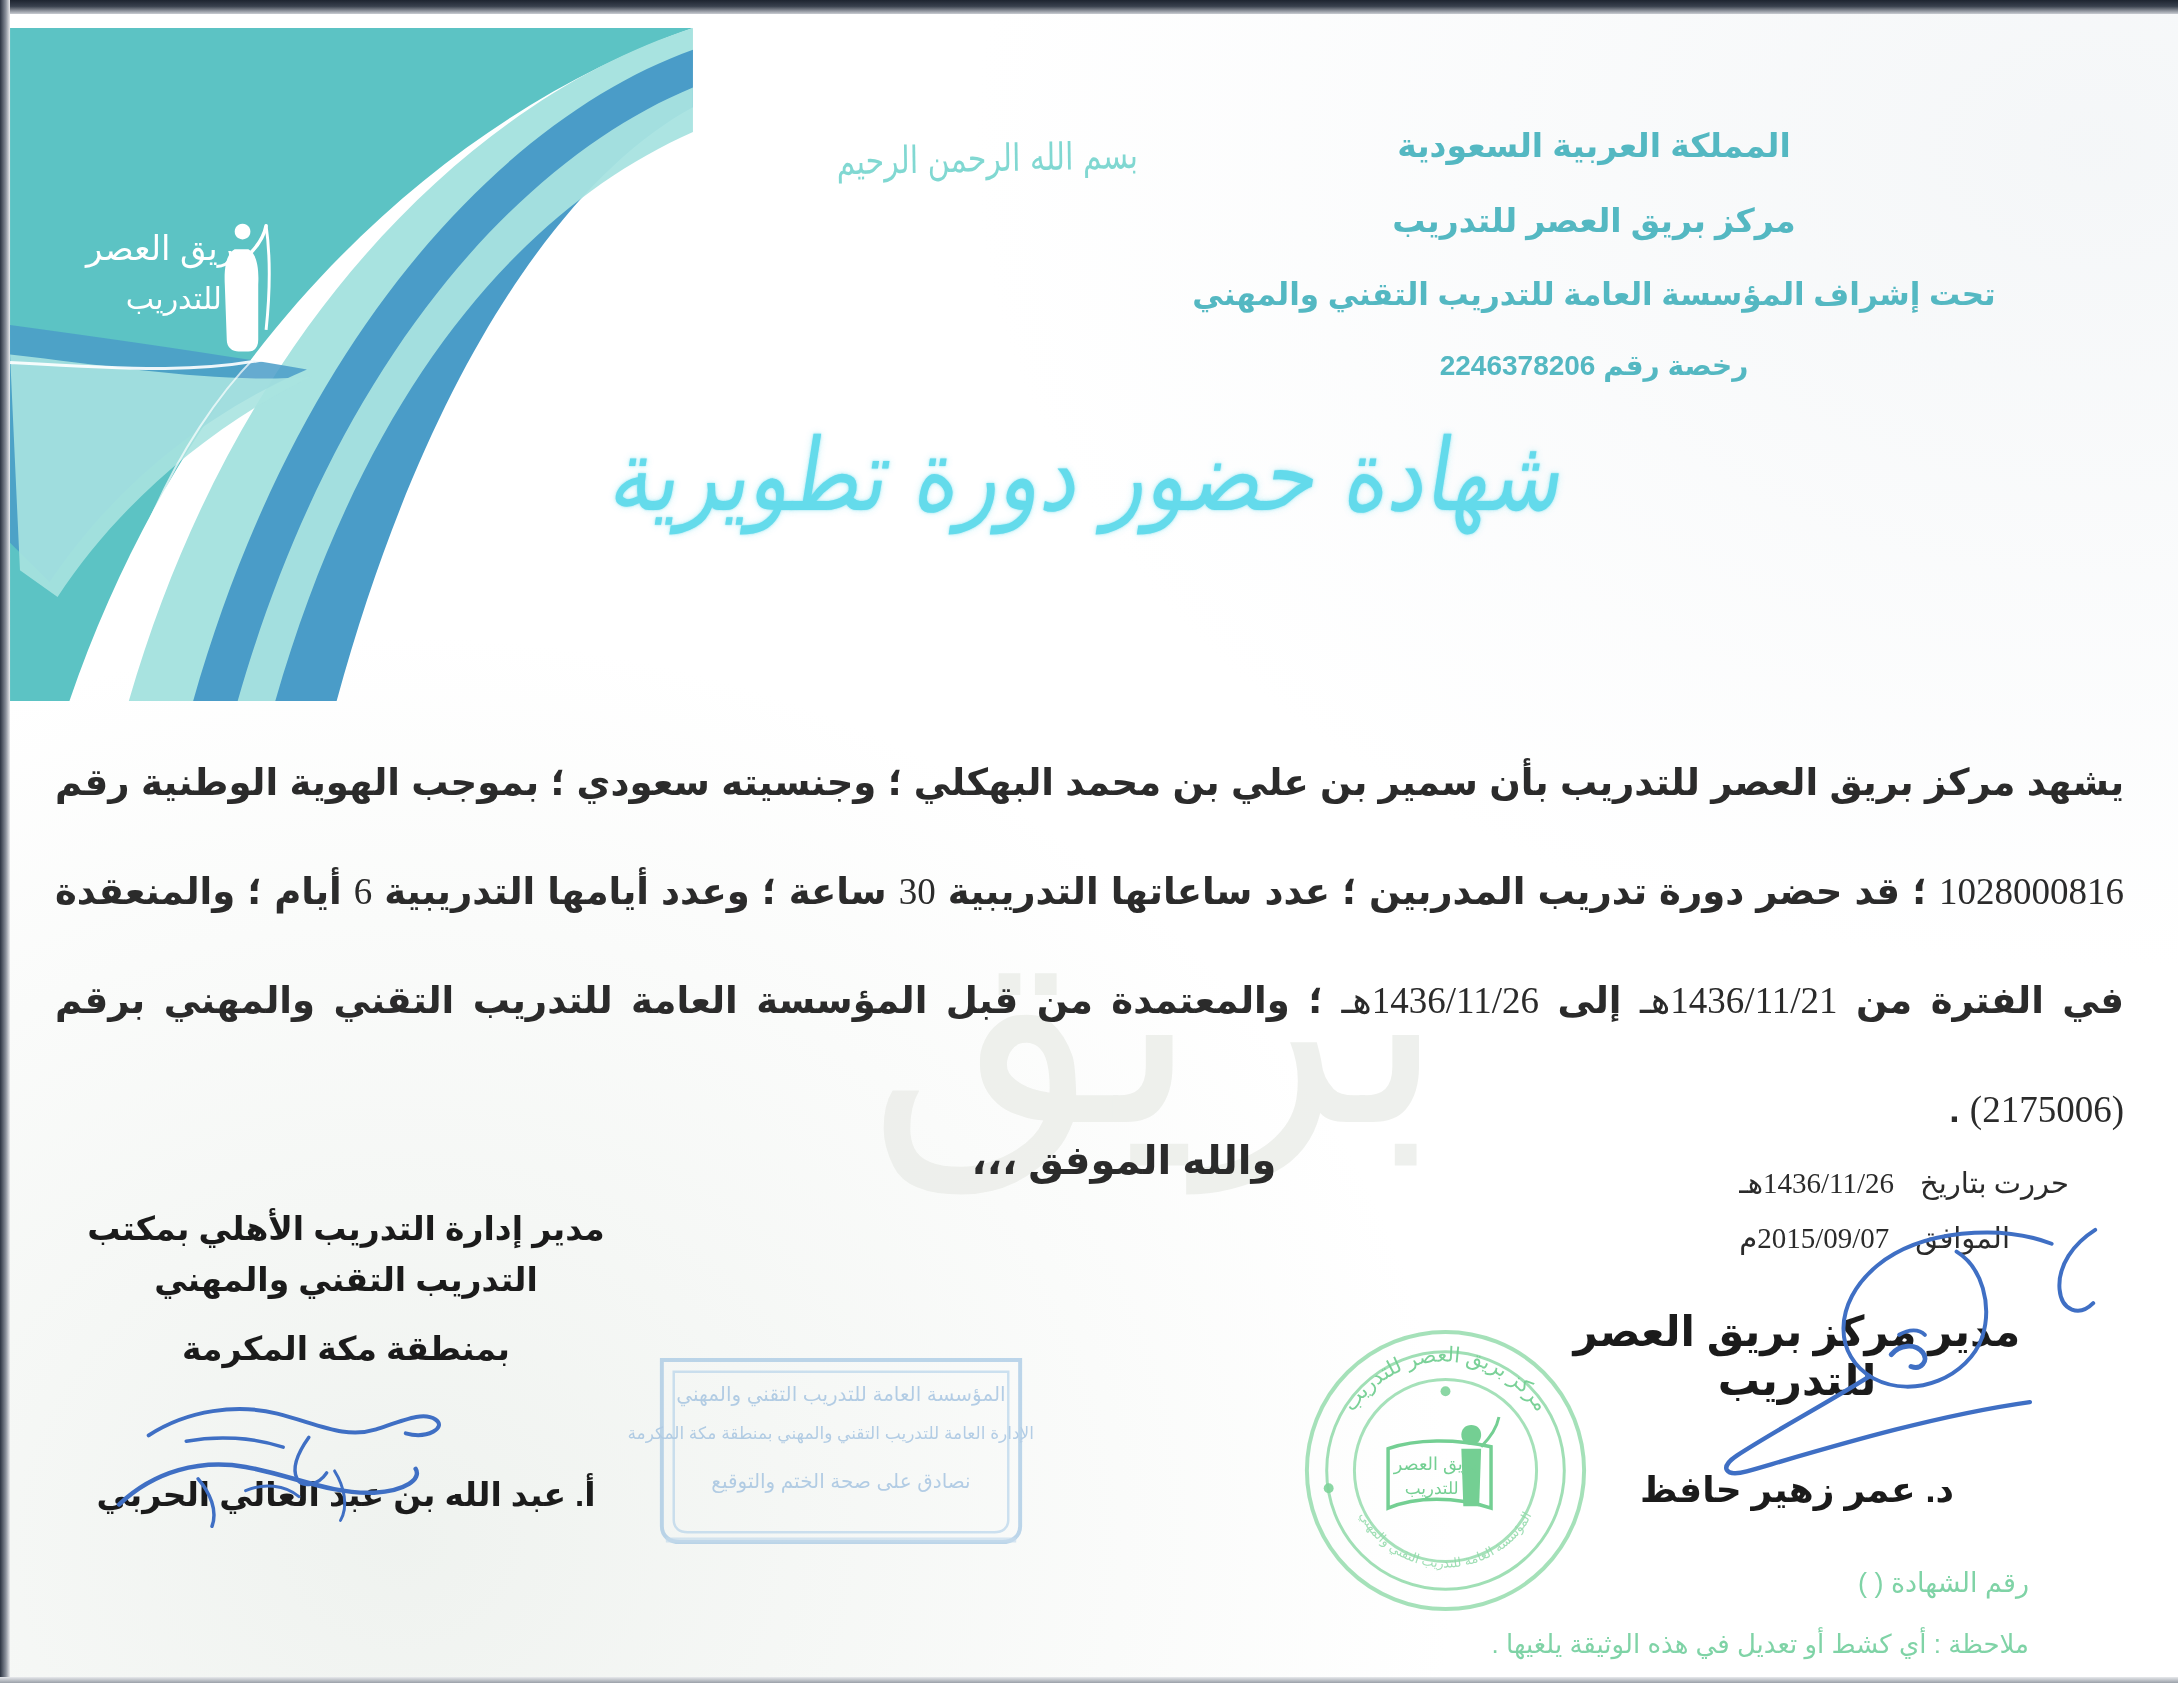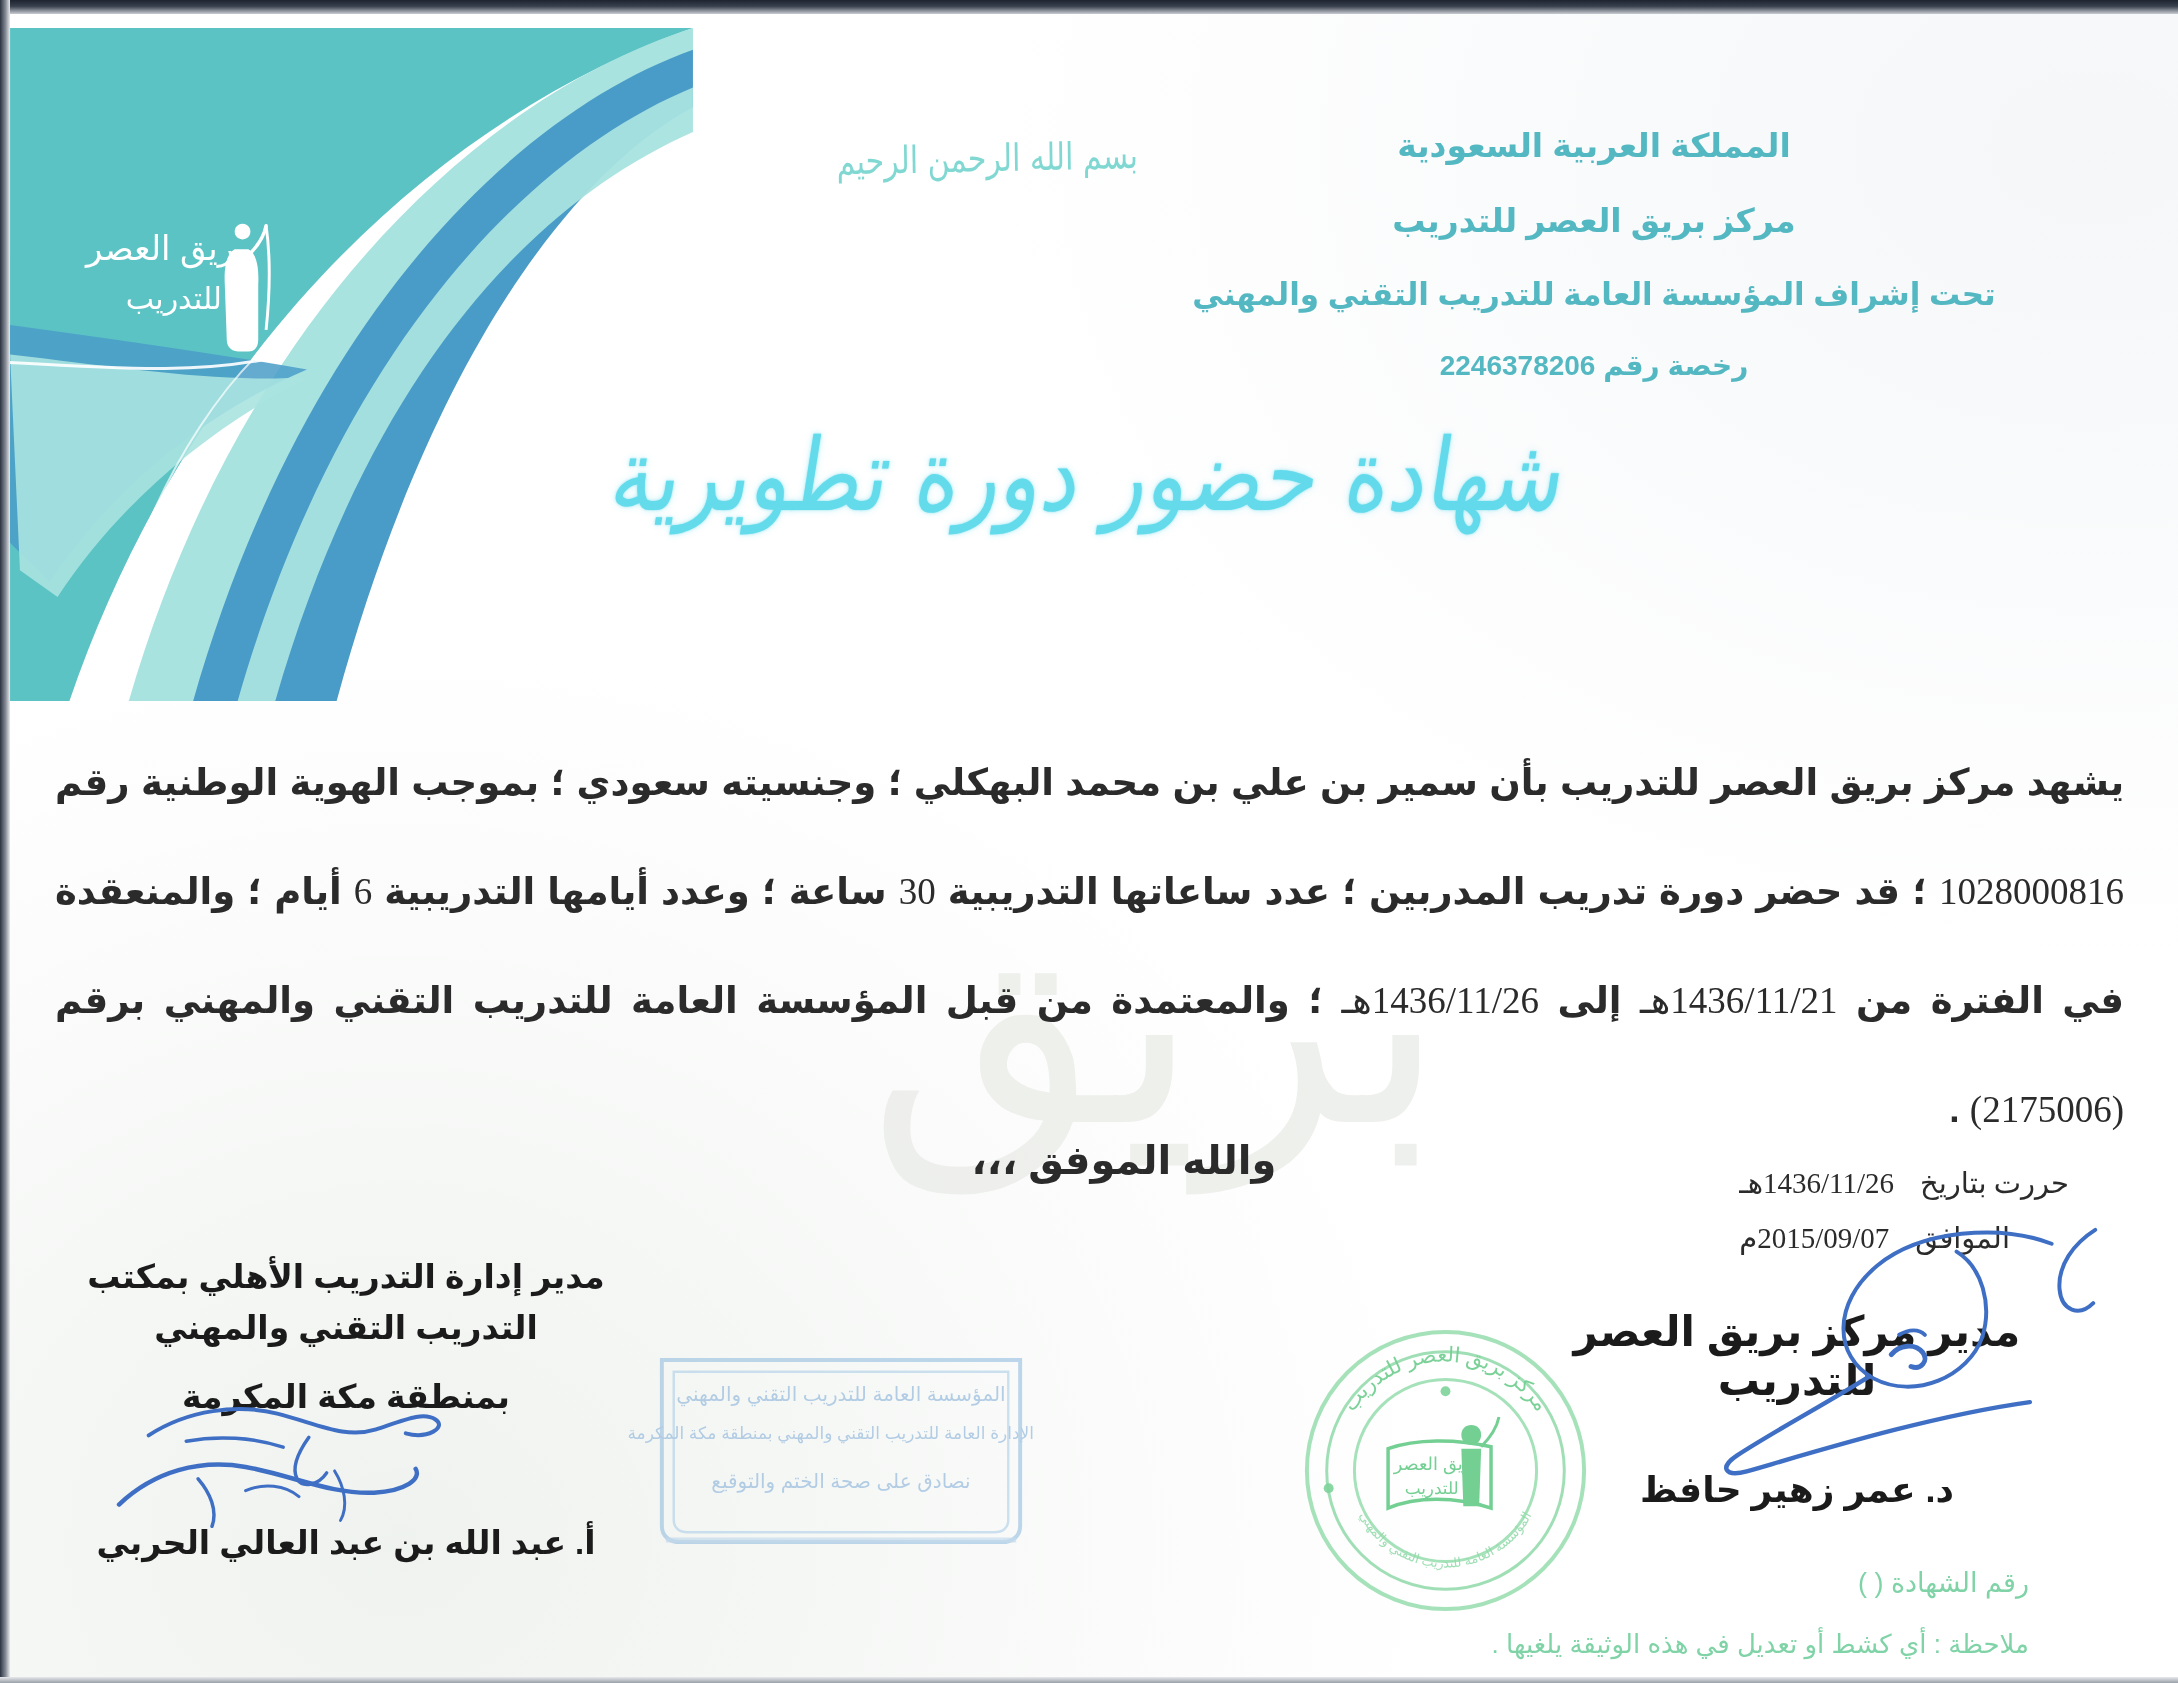--- a/index.html
+++ b/index.html
@@ -175,21 +175,20 @@
   .date-block .val { font-family: "Liberation Serif", serif; }
   .date-row-2 { padding-right: 59px; }
 
   
   .sig-left {
     position: absolute; left: 59px; top: 1203px;
     width: 574px;
     direction: rtl;
     text-align: center;
     color: #1b1b1b;
-    margin-top: 48px;
   }
   .sig-left .role {
     font-size: 33px; font-weight: bold; line-height: 51px;
   }
   .sig-left .region {
     font-size: 33px; font-weight: bold; margin-top: 24px;
   }
   .sig-left .name {
     font-size: 33px; font-weight: bold; margin-top: 107px;
   }

